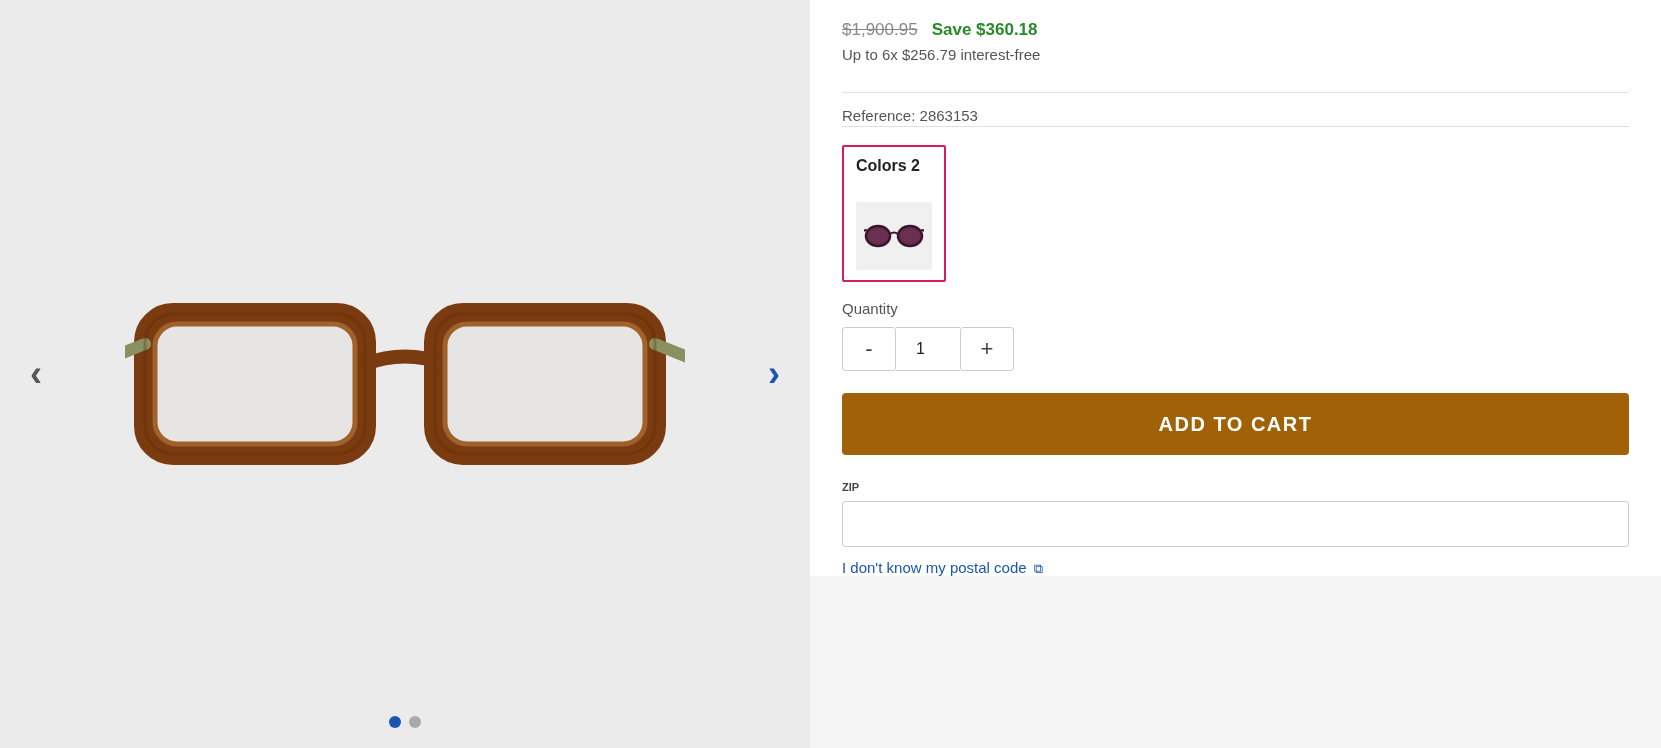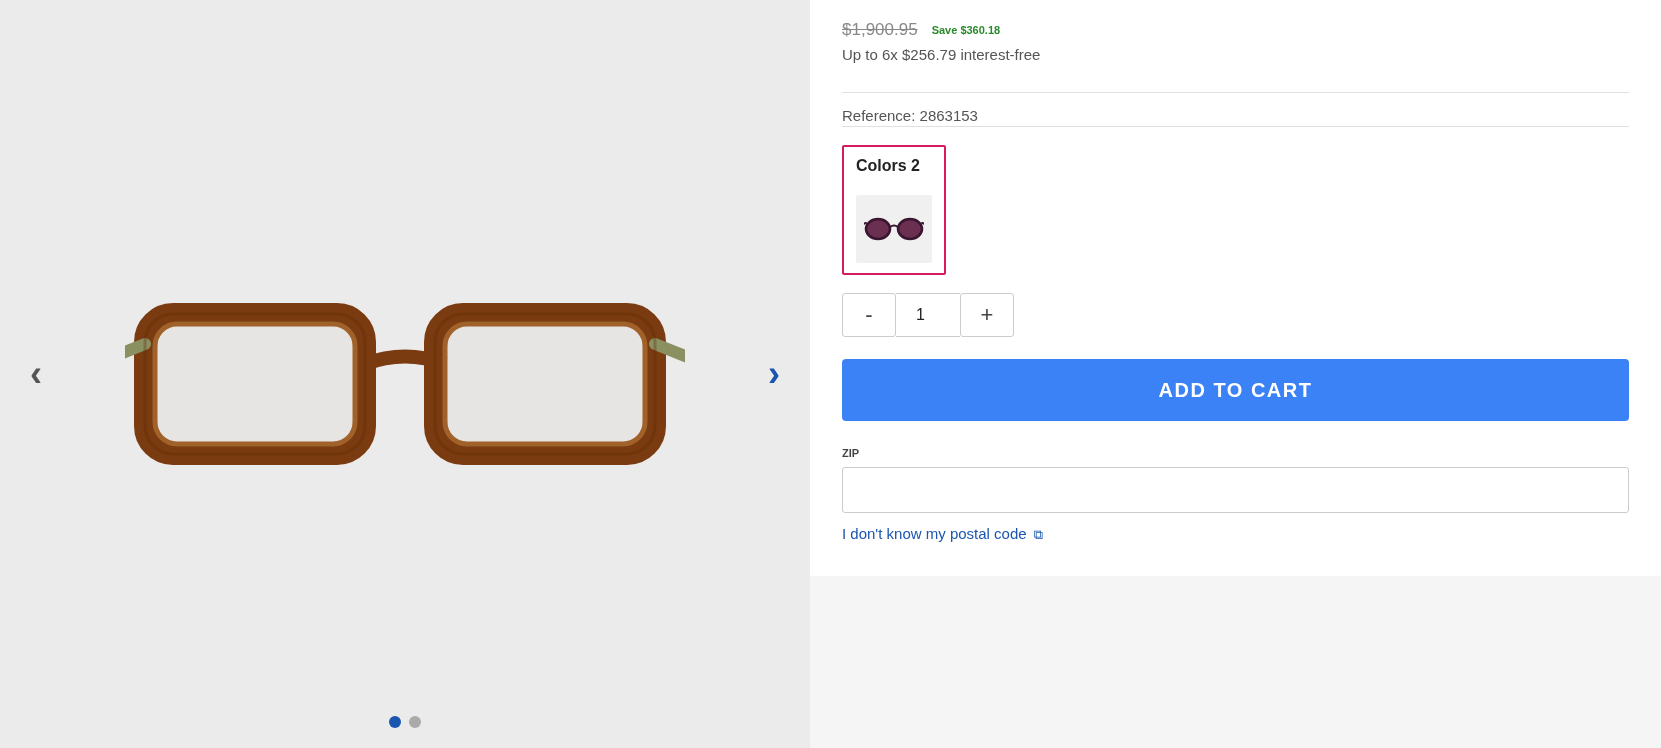--- a/index.html
+++ b/index.html
@@ -88,21 +88,21 @@
       gap: 14px;
       margin-bottom: 6px;
     }
     .original-price {
       text-decoration: line-through;
       color: #888;
       font-size: 17px;
     }
     .save-label {
       color: #2a8a2a;
-      font-size: 11px;
+      font-size: 17px;
       font-weight: 600;
     }
     .current-price {
       font-size: 52px;
       font-weight: 700;
       color: #222;
       margin-bottom: 4px;
     }
     .interest-free {
       font-size: 15px;
@@ -126,21 +126,21 @@
     .colors-box {
       border: 2.5px solid #d81b60;
       display: inline-block;
       padding: 10px 12px 10px 12px;
       border-radius: 2px;
     }
     .colors-label {
       font-size: 16px;
       font-weight: 600;
       color: #222;
-      margin-bottom: 20px;
+      margin-bottom: 27px;
     }
     .color-swatch {
       width: 76px;
       height: 68px;
       background: #f0f0f0;
       border-radius: 2px;
       display: flex;
       align-items: center;
       justify-content: center;
       cursor: pointer;
@@ -184,21 +184,21 @@
       color: #222;
       border-left: none;
       border-right: none;
       outline: none;
     }
 
     
     .add-to-cart-btn {
       width: 100%;
       height: 62px;
-      background: #3b82f6;
+      background: #a16207;
       color: #fff;
       font-size: 20px;
       font-weight: 700;
       letter-spacing: 1.5px;
       border: none;
       border-radius: 4px;
       cursor: pointer;
       margin-bottom: 26px;
     }
 
@@ -295,20 +295,21 @@
           <ellipse cx="46" cy="18" rx="12" ry="10" fill="#6b3050" stroke="#3a1530" stroke-width="2.5"></ellipse>
           <path d="M26 16 Q30 13 34 16" fill="none" stroke="#3a1530" stroke-width="2"></path>
           <line x1="2" y1="12" x2="-4" y2="14" stroke="#3a1530" stroke-width="2" stroke-linecap="round"></line>
           <line x1="58" y1="12" x2="64" y2="14" stroke="#3a1530" stroke-width="2" stroke-linecap="round"></line>
         </svg>
       </div>
     </div>
   </div>
 
   
+  <div class="quantity-label">Quantity</div>
   <div class="quantity-row">
     <button class="qty-btn">-</button>
     <input class="qty-input" type="number" value="1" min="1" style="">
     <button class="qty-btn">+</button>
   </div>
 
   
   <button class="add-to-cart-btn">ADD TO CART</button>
 
   

